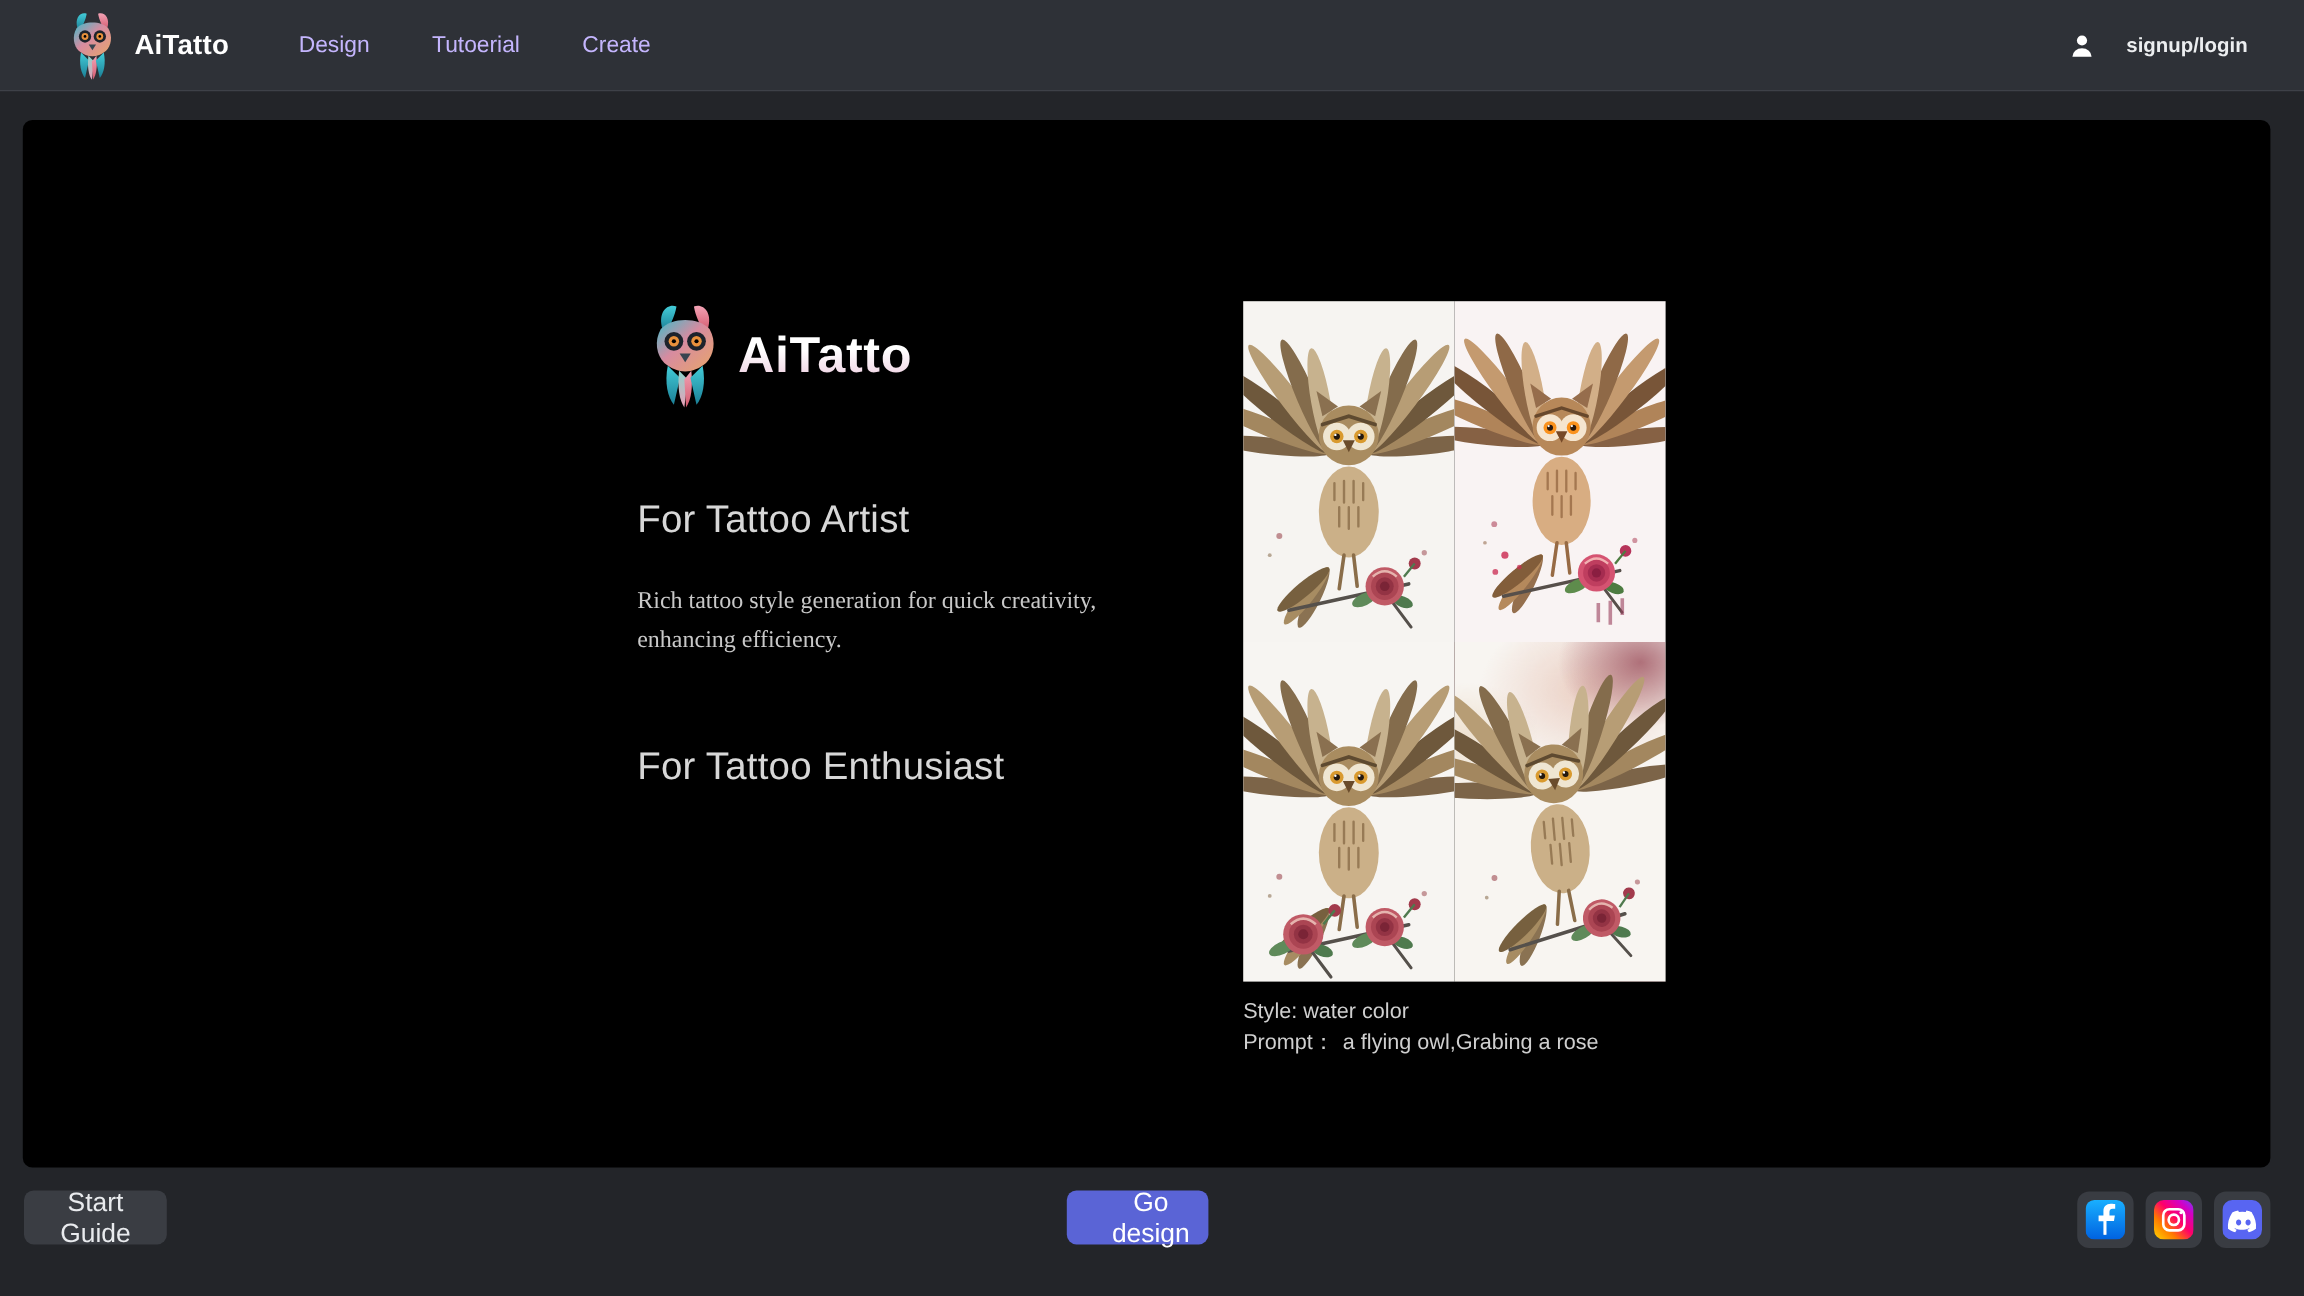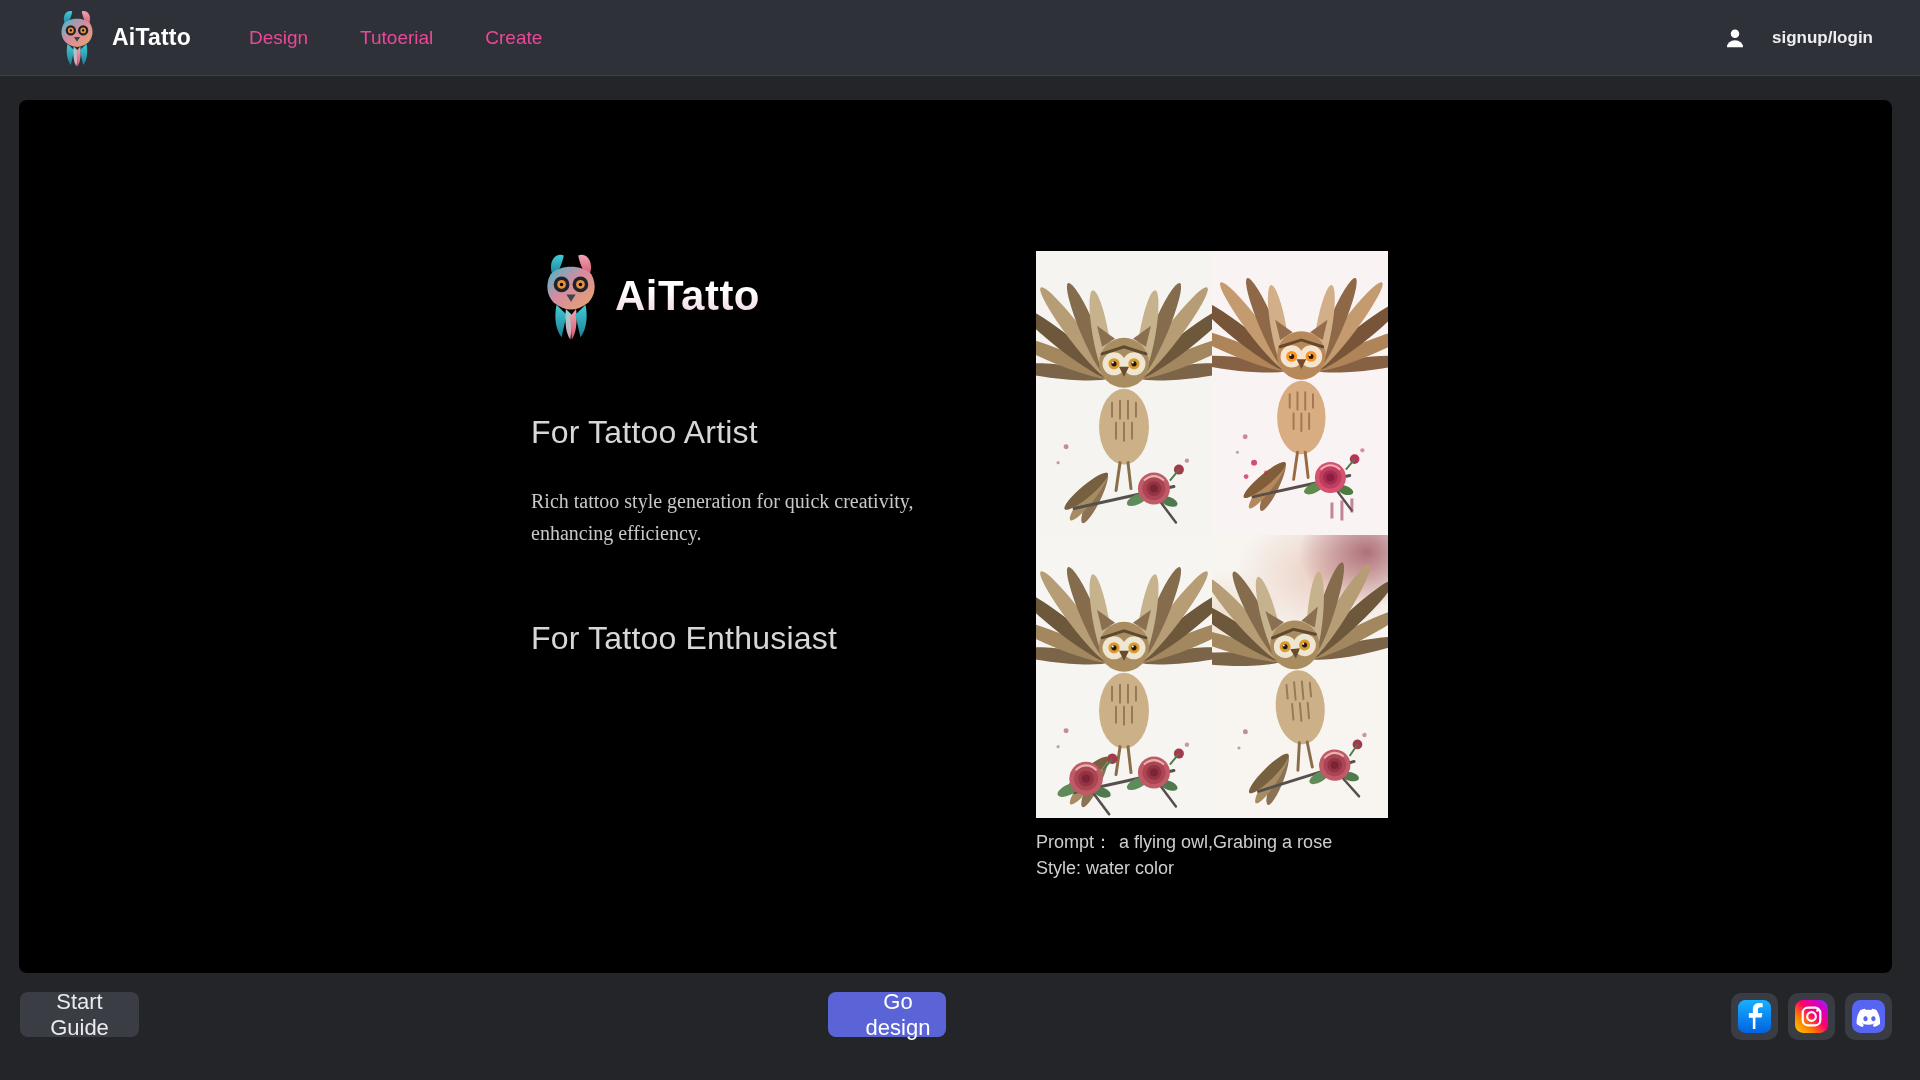--- a/index.html
+++ b/index.html
@@ -13,21 +13,21 @@
   .navbar{
     position:absolute;top:0;left:0;width:1920px;height:76px;
     background:#2e3137;border-bottom:1px solid #3e4148;
     display:flex;align-items:center;justify-content:space-between;
     box-sizing:border-box;
   }
   .nav-left{display:flex;align-items:center;margin-left:58px;}
   .nav-logo{width:38px;height:58px;cursor:pointer;}
   .brand{margin-left:16px;font-size:23px;font-weight:bold;color:#ffffff;letter-spacing:.2px;cursor:pointer;}
   .navlinks{display:flex;align-items:center;}
-  .navlink{margin-left:52px;font-size:19px;color:#ec4899;cursor:pointer;}
+  .navlink{margin-left:52px;font-size:19px;color:#c4b5fd;cursor:pointer;}
   .navlink:first-child{margin-left:58px;}
   .nav-right{display:flex;align-items:center;margin-right:47px;gap:27px;cursor:pointer;}
   .user-ic{width:20px;height:20px;fill:#ffffff;}
   .auth-label{font-size:17px;font-weight:bold;color:#eceef0;}
 
   
   .panel{
     position:absolute;left:19px;top:100px;width:1873px;height:873px;
     background:#000000;border-radius:8px;
   }
@@ -66,21 +66,21 @@
   .caption{position:absolute;left:0;top:578px;width:400px;font-size:18px;color:#cfcfcf;line-height:26px;}
   .cap-val{margin-left:7px;}
 
   
   .btn{
     position:absolute;top:992px;height:45px;border:none;border-radius:8px;
     font-family:"Liberation Sans",sans-serif;font-size:22px;cursor:pointer;
     display:flex;align-items:center;justify-content:center;
   }
   .start-guide{left:20px;width:119px;background:#3a3d43;color:#e9ebee;}
-  .go-design{left:828px;width:118px;background:#5a64d6;color:#ffffff;padding-left:28px;}
+  .go-design{left:889px;width:118px;background:#5a64d6;color:#ffffff;padding-left:28px;}
   .socials{position:absolute;top:993px;right:28px;display:flex;gap:10px;}
   .soc{
     width:47px;height:47px;border-radius:10px;background:#393c42;border:none;
     display:flex;align-items:center;justify-content:center;cursor:pointer;padding:0;
   }
   .soc svg{width:33px;height:33px;display:block;}
 </style>
 </head>
 <body>
 
@@ -283,24 +283,24 @@
           <use href="#rose-art" xlink:href="#rose-art" transform="translate(50,244) scale(1.05)"></use>
         </svg>
       </div>
       <div class="cell c4">
         <svg viewBox="0 0 176 284">
           <use href="#owl-art" xlink:href="#owl-art" transform="rotate(-5 88 150) scale(0.98)"></use>
         </svg>
       </div>
     </div>
     <figcaption class="caption">
+      <div class="cap-line">Style: water color</div>
       <div class="cap-line">
         <span>Prompt：</span><span class="cap-val">a flying owl,Grabing a rose</span>
       </div>
-      <div class="cap-line">Style: water color</div>
     </figcaption>
   </figure>
 </main>
 
 <button class="btn start-guide">Start Guide</button>
 <button class="btn go-design">Go design</button>
 
 <div class="socials">
   <button class="soc" aria-label="facebook">
     <svg viewBox="0 0 36 36">

